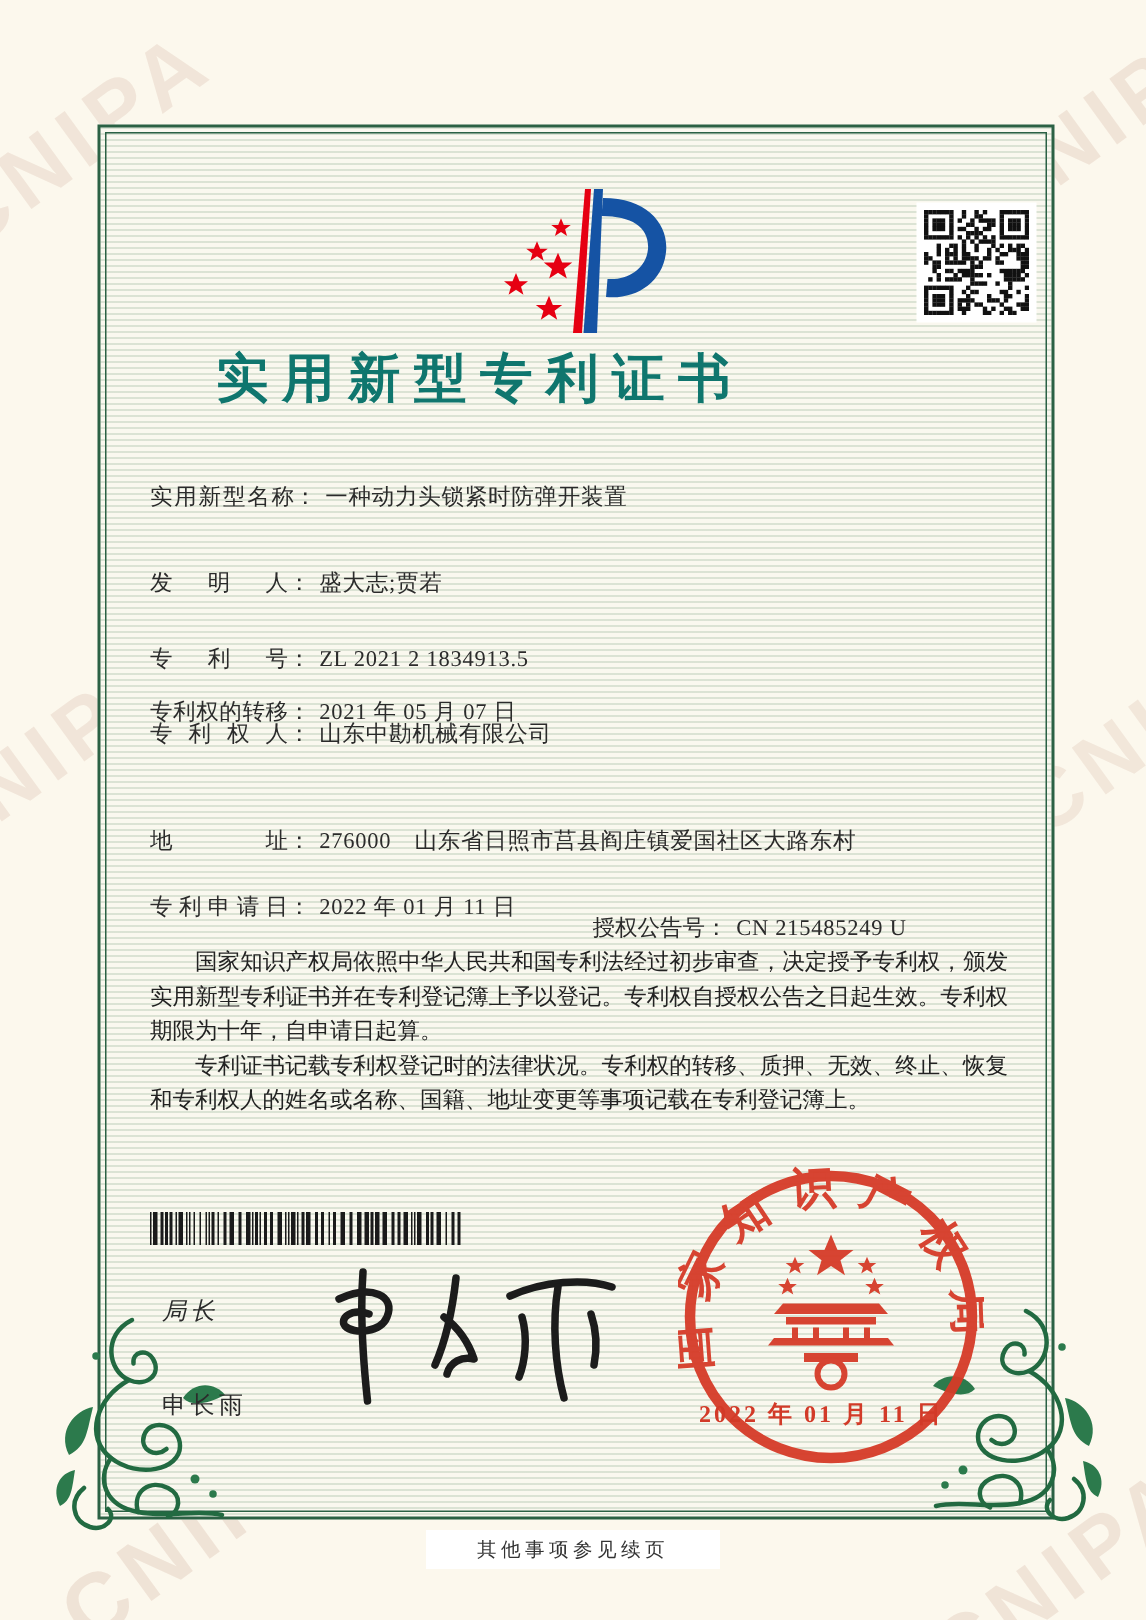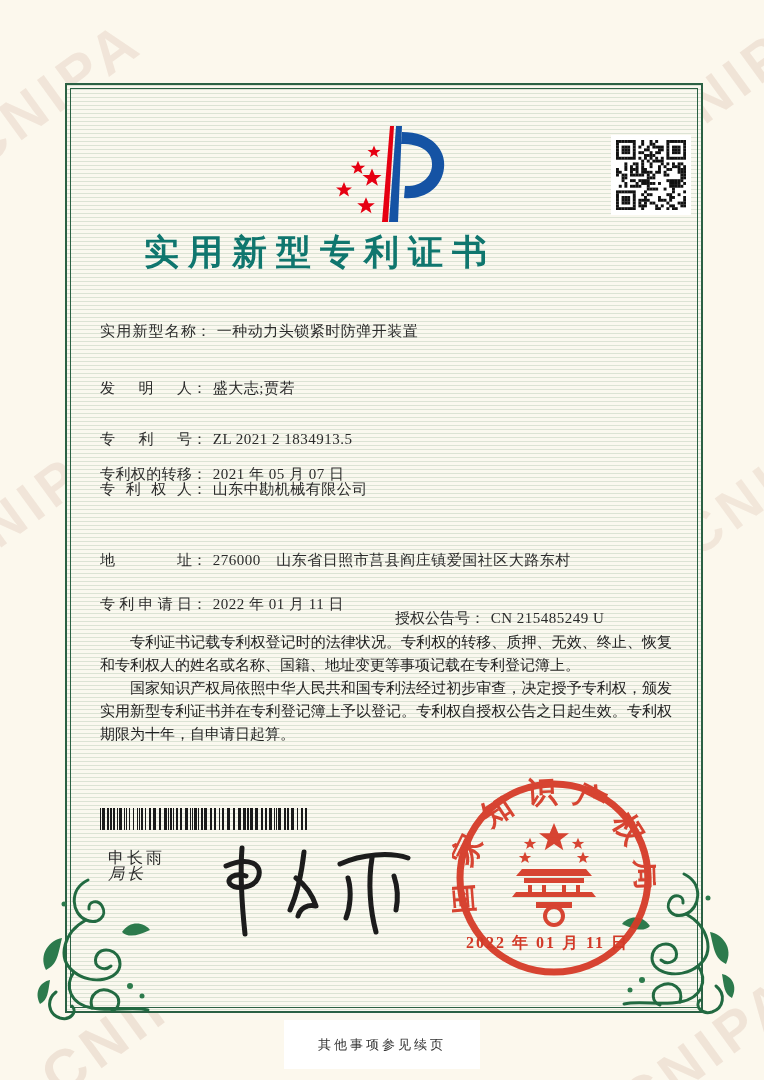--- a/index.html
+++ b/index.html
@@ -44,31 +44,31 @@
   .pair2{ position:absolute; left:295px; top:14px; white-space:nowrap; }
 
   .paras { position:absolute; left:100px; top:631px; width:572px; font-size:15px;
            line-height:23px; color:#222; text-align:justify; }
   .paras p { text-indent:2em; }
 
   .barcode { position:absolute; left:100px; top:808px; }
 
   .dtitle { position:absolute; left:108px; top:864px; font-size:16px; letter-spacing:3px;
             color:#2b2b2b; font-family:"Liberation Sans","DejaVu Sans",sans-serif;font-style:italic; }
-  .dname  { position:absolute; left:108px; top:848px; font-size:16px; letter-spacing:3px;
+  .dname  { position:absolute; left:108px; top:927px; font-size:16px; letter-spacing:3px;
             color:#2b2b2b; font-family:"Liberation Sans","DejaVu Sans",sans-serif; }
   .sig { position:absolute; left:212px; top:834px; }
 
   .seal { position:absolute; left:452px; top:776px; opacity:.95; }
   .seal-date { position:absolute; left:466px; top:933px; font-size:16px; color:#d23a28;
                letter-spacing:2px; font-weight:bold; white-space:nowrap; }
 
   .pageinfo { position:absolute; left:0; top:983px; width:764px; text-align:center;
               font-size:13px; color:#333; letter-spacing:2px;margin-top:44px; }
-  .note-box { position:absolute; left:284px; top:1020px; width:196px; height:49px;
+  .note-box { position:absolute; left:284px; top:1020px; width:196px; height:26px;
               background:#ffffff; display:flex; align-items:center; justify-content:center; }
   .note-box span { font-size:13px; color:#333; letter-spacing:3px; }
 
   .flourish { position:absolute; pointer-events:none; }
   .fl-bl { left:26px;  top:874px; }
   .fl-br { left:618px; top:868px; transform:scaleX(-1); }
 </style>
 </head>
 <body>
 
@@ -467,22 +467,22 @@
       <span class="lbl">专利申请日</span><span class="colon">：</span>
       <span class="val">2022 年 01 月 11 日</span>
       <span class="pair2">
         <span>授权公告号</span><span class="colon">：</span>
         <span class="val">CN 215485249 U</span>
       </span>
     </div>
   </div>
 
   <div class="paras">
+    <p>国家知识产权局依照中华人民共和国专利法经过初步审查，决定授予专利权，颁发实用新型专利证书并在专利登记簿上予以登记。专利权自授权公告之日起生效。专利权期限为十年，自申请日起算。</p>
     <p>专利证书记载专利权登记时的法律状况。专利权的转移、质押、无效、终止、恢复和专利权人的姓名或名称、国籍、地址变更等事项记载在专利登记簿上。</p>
-    <p>国家知识产权局依照中华人民共和国专利法经过初步审查，决定授予专利权，颁发实用新型专利证书并在专利登记簿上予以登记。专利权自授权公告之日起生效。专利权期限为十年，自申请日起算。</p>
   </div>
 
   <svg class="barcode" id="barsvg" width="212" height="22" viewBox="0 0 212 22">
       <rect x="0" y="0" width="1" height="22" fill="#1a1a1a"></rect>
       <rect x="2" y="0" width="3" height="22" fill="#1a1a1a"></rect>
       <rect x="7" y="0" width="2" height="22" fill="#1a1a1a"></rect>
       <rect x="10" y="0" width="2" height="22" fill="#1a1a1a"></rect>
       <rect x="13" y="0" width="2" height="22" fill="#1a1a1a"></rect>
       <rect x="17" y="0" width="1" height="22" fill="#1a1a1a"></rect>
       <rect x="19" y="0" width="3" height="22" fill="#1a1a1a"></rect>

